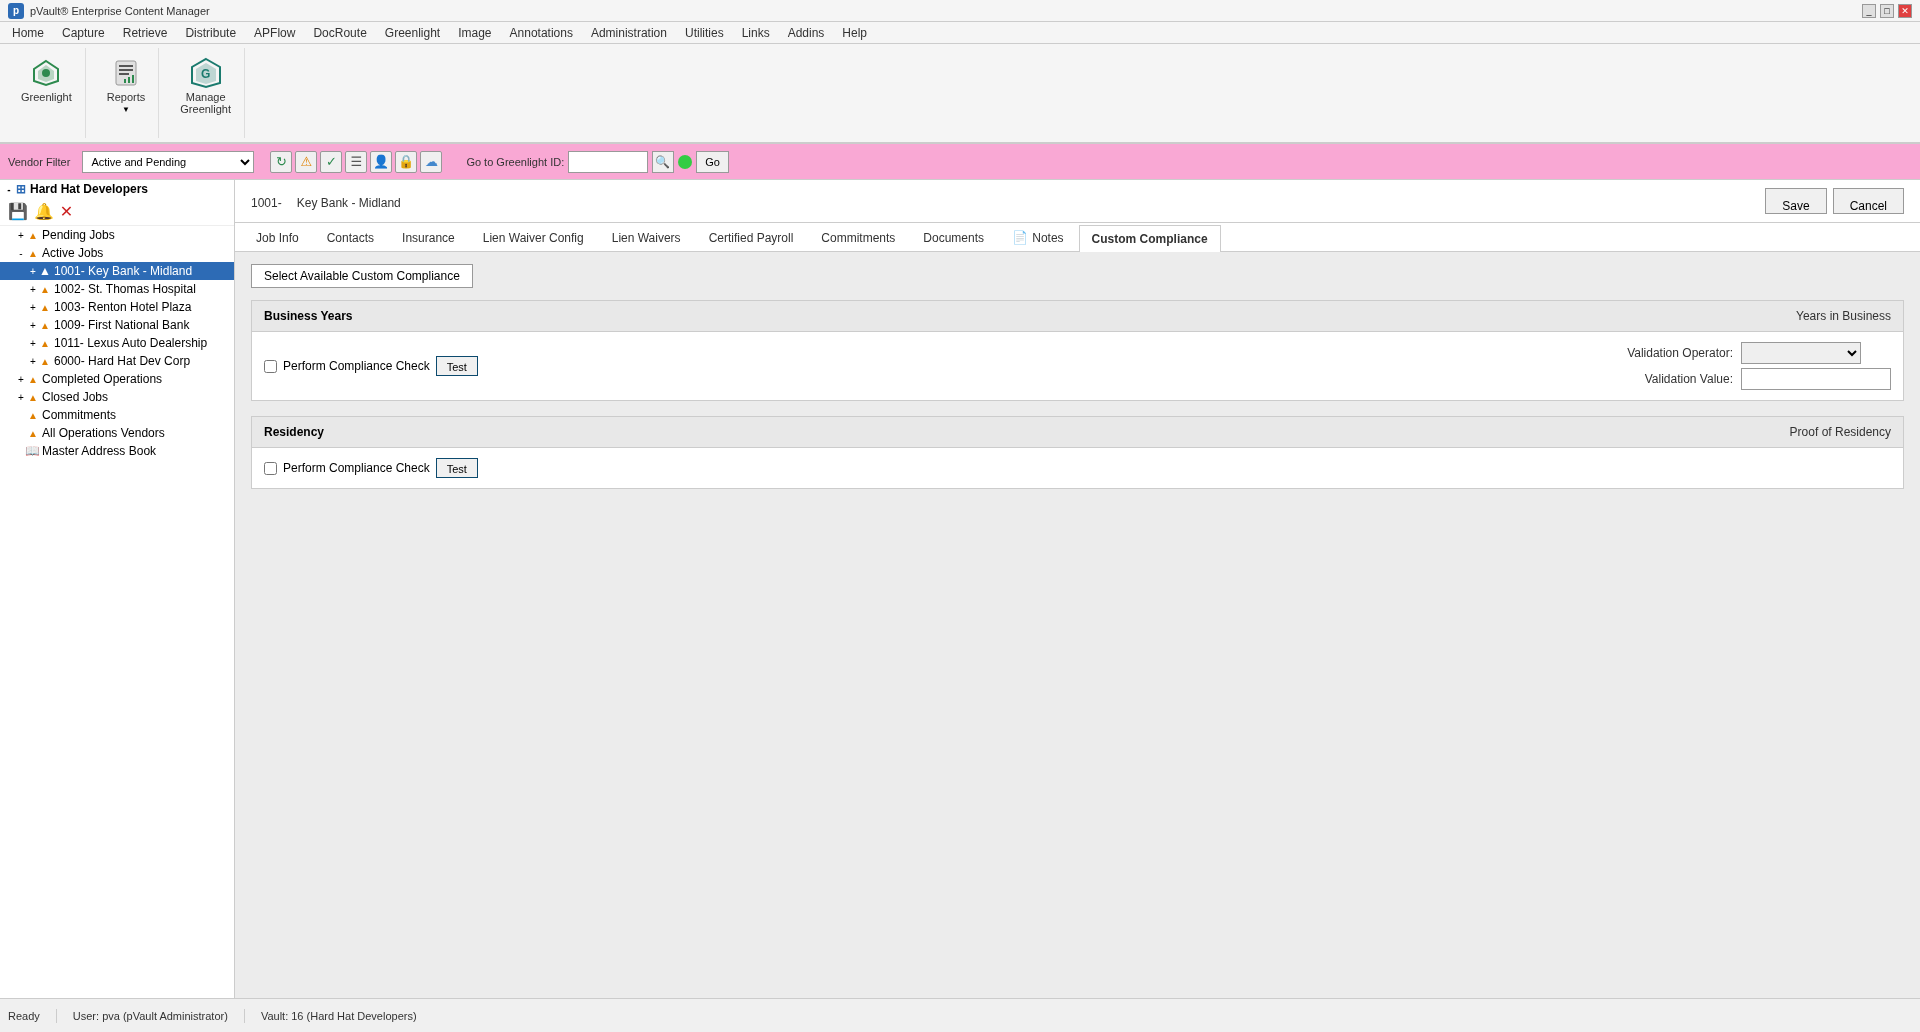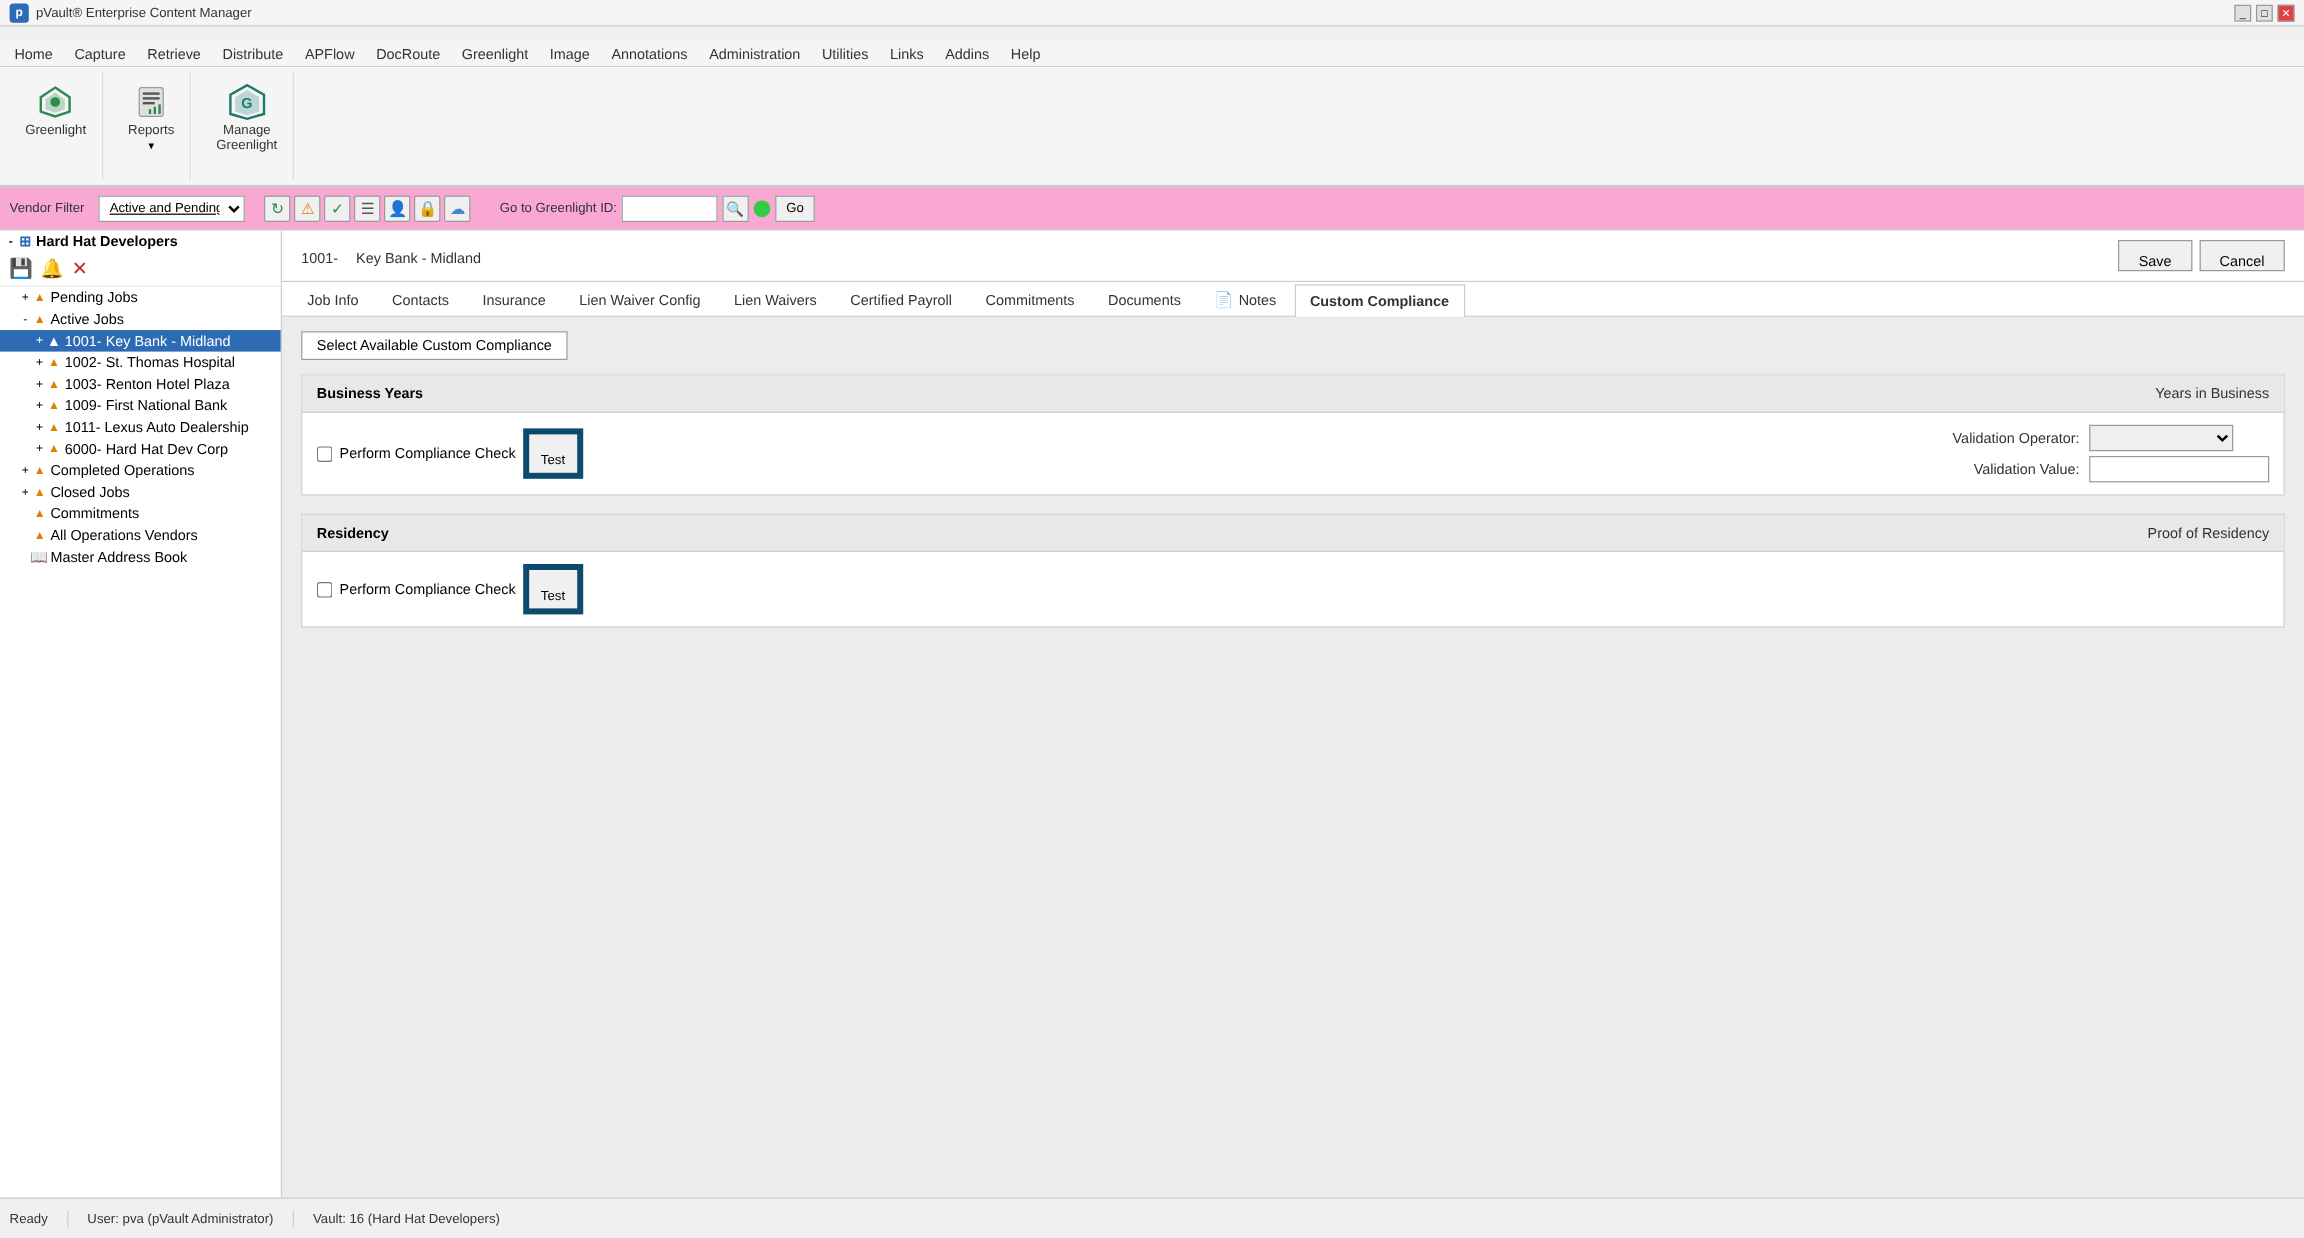--- a/index.html
+++ b/index.html
@@ -23,21 +23,20 @@
 
     
     .menu-bar {
       background: #f5f5f5;
       border-bottom: 1px solid #ccc;
       height: 22px;
       display: flex;
       align-items: center;
       padding: 0 4px;
       gap: 2px;
-      margin-top: 12px;
     }
     .menu-item { padding: 2px 8px; cursor: pointer; font-size: 12px; color: #333; }
 
     
     .ribbon {
       background: #f5f5f5;
       border-bottom: 2px solid #ccc;
       height: 100px;
       display: flex;
       align-items: stretch;
@@ -77,23 +76,22 @@
       padding: 0 8px;
       gap: 8px;
     }
     .vendor-filter-label { font-size: 11px; color: #333; margin-right: 4px; }
     .filter-select {
       height: 22px;
       font-size: 11px;
       border: 1px solid #999;
       background: white;
       padding: 0 4px;
-      width: 122px;
-      cursor: pointer;
-      text-decoration: underline;
+      width: 172px;
+      cursor: pointer;
     }
     .toolbar-icons { display: flex; gap: 3px; margin-left: 8px; }
     .toolbar-icon-btn {
       width: 22px; height: 22px;
       border: 1px solid #999;
       background: #f0f0f0;
       cursor: pointer;
       display: flex; align-items: center; justify-content: center;
       font-size: 13px;
       border-radius: 2px;
@@ -240,22 +238,22 @@
     .validation-row {
       display: flex;
       align-items: center;
       gap: 8px;
     }
     .validation-label { font-size: 12px; color: #333; width: 130px; text-align: right; }
     .validation-select { height: 22px; width: 120px; border: 1px solid #999; font-size: 11px; }
     .validation-input { height: 22px; width: 150px; border: 1px solid #999; font-size: 11px; padding: 0 4px; }
     .compliance-check-group { display: flex; align-items: center; gap: 6px; }
     .test-btn {
-      height: 20px; padding: 16px 10px;
-      border: 5px solid #0c4a6e;
+      height: 20px; padding: 4px 10px;
+      border: 1px solid #0c4a6e;
       background: #f0f0f0;
       cursor: pointer;
       font-size: 11px;
     }
 
     
     .status-bar {
       background: #f0f0f0;
       border-top: 1px solid #ccc;
       height: 34px;

